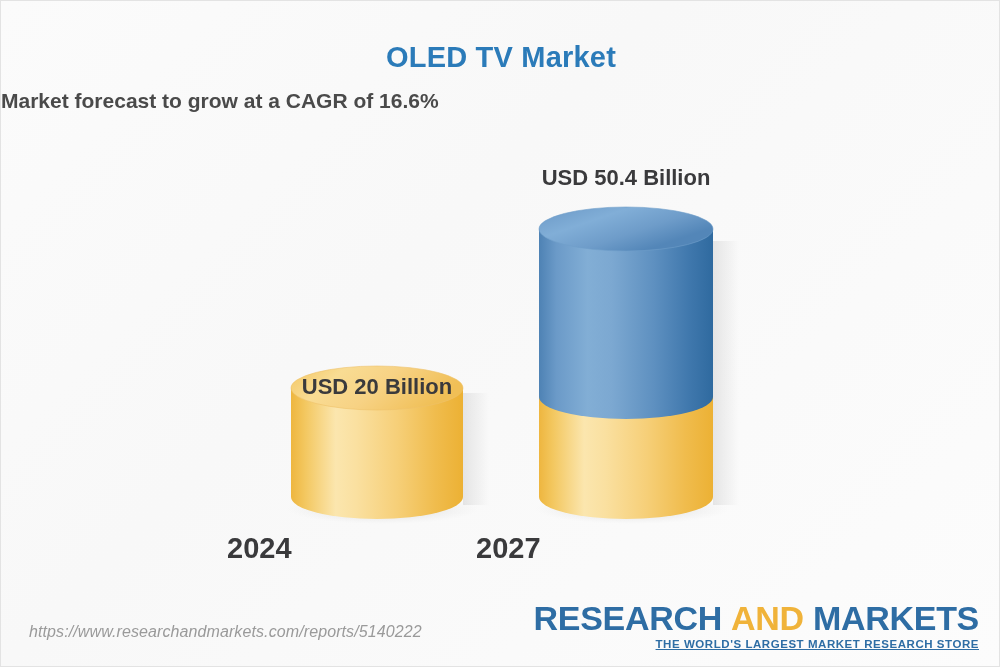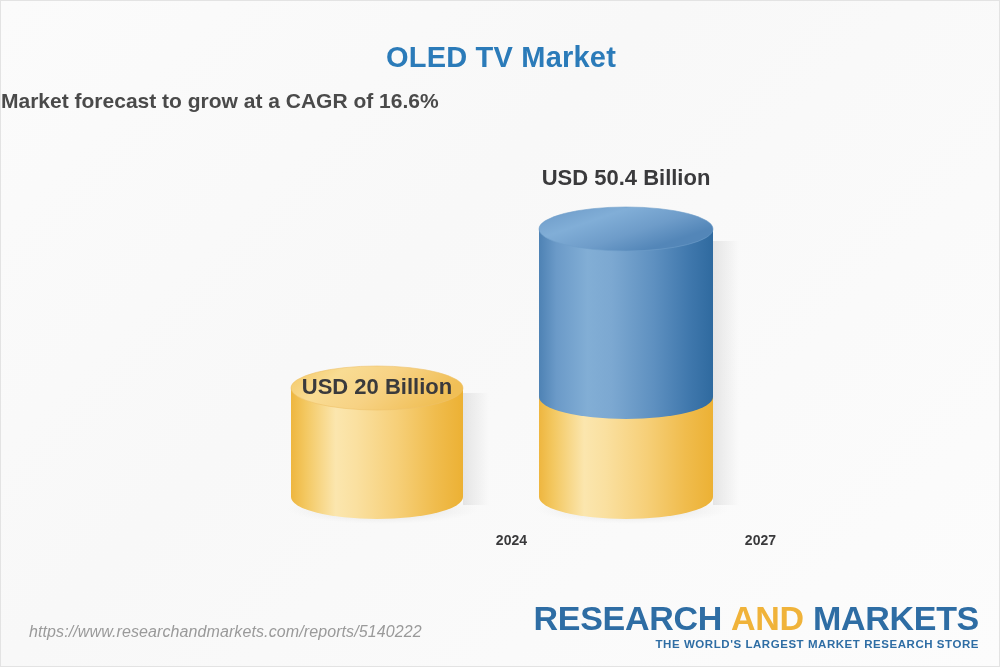--- a/index.html
+++ b/index.html
@@ -72,22 +72,22 @@
   }
   #value-label-1 {
     left: 475px;
     top: 164px;
     width: 300px;
   }
 
   
   .category-label {
     position: absolute;
-    text-align: right;
-    font-size: 14px;
+    text-align: left;
+    font-size: 29px;
     font-weight: bold;
     color: #3a3a3c;
     top: 531px;
     width: 300px;
   }
   #category-label-0 { left: 226px; }
   #category-label-1 { left: 475px; }
 
   
   #footer-url {
@@ -116,20 +116,21 @@
   #logo-main .word-markets { color: #2e6da4; }
   #logo-main .word-and { color: #f0b33a; }
   #logo-tagline {
     font-size: 11.5px;
     font-weight: bold;
     color: #2e6da4;
     letter-spacing: 0.55px;
     line-height: 1.2;
     margin-top: 1px;
     white-space: nowrap;
+    text-decoration: underline;
   }
 </style>
 </head>
 <body>
 
 <div id="infographic">
 
   <div id="chart-title">OLED TV Market</div>
 
   <div id="chart-subtitle">Market forecast to grow at a CAGR of 16.6%</div>

